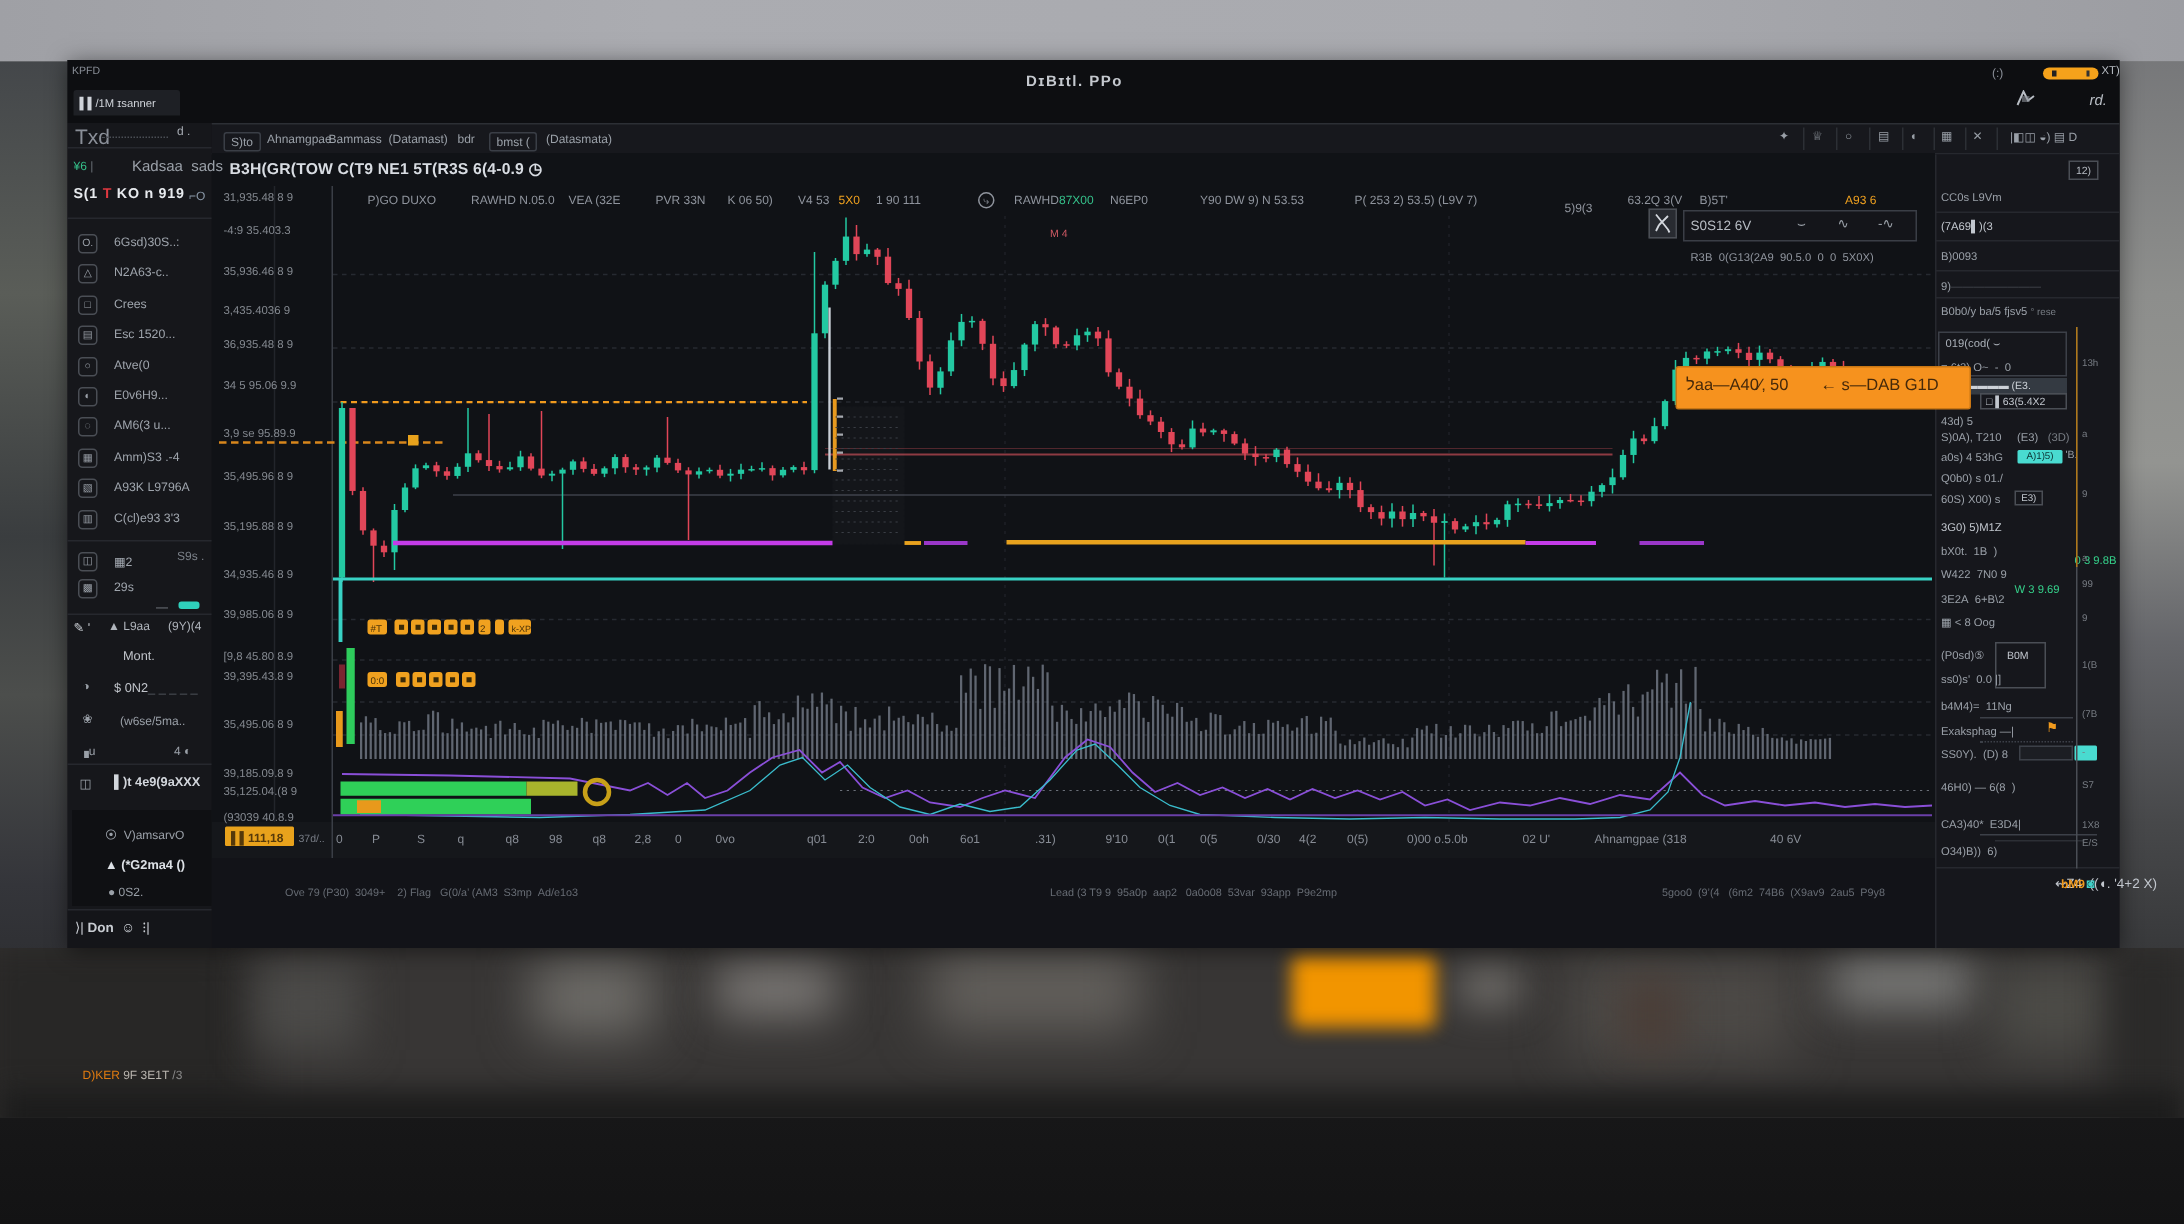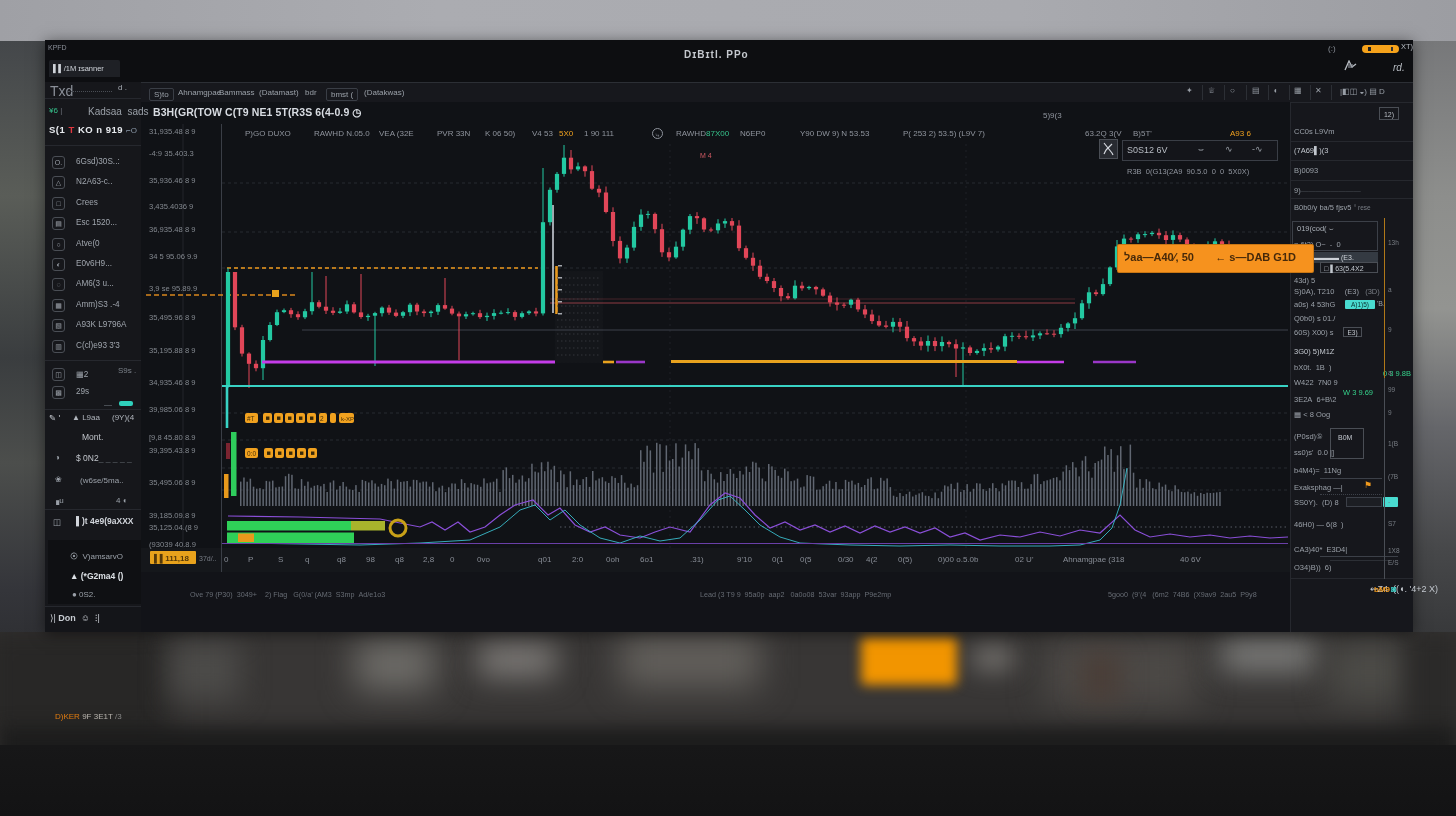--- a/index.html
+++ b/index.html
@@ -48,21 +48,21 @@
 <div style="position:absolute;left:1393px;top:62px;font-size:10px;font-style:italic;color:#b8bdc4">rd.</div>
 <div style="position:absolute;left:49px;top:60px;width:71px;height:17px;background:#1e2025;border-radius:2px 2px 0 0;font-size:7.5px;color:#d0d4da;line-height:17px;padding-left:4px;white-space:nowrap;overflow:hidden">▌▌/1M ɪѕаnner</div>
 
 <div style="position:absolute;left:141px;top:82px;width:1272px;height:21px;background:#17181d;border-bottom:1px solid #26282e;border-top:1px solid #2c2f35"></div>
 <div class="mi" style="left:149px;border:1px solid #3a3e46;border-radius:2px;padding:1px 4px">S)to</div>
 <div class="mi" style="left:178px">Ahnamgpae</div>
 <div class="mi" style="left:219px">Bammass</div>
 <div class="mi" style="left:259px">(Datamast)</div>
 <div class="mi" style="left:305px">bdr</div>
 <div class="mi" style="left:326px;border:1px solid #3a3e46;border-radius:2px;padding:1px 4px">bmst (</div>
-<div class="mi" style="left:364px">(Datakwas)</div>
+<div class="mi" style="left:364px">(Datasmata)</div>
 <div style="position:absolute;left:1186px;top:86px;font-size:8px;color:#999fa7">✦</div>
 <div style="position:absolute;left:1202px;top:85px;height:15px;border-left:1px solid #2c2f35"></div>
 <div style="position:absolute;left:1208px;top:86px;font-size:8px;color:#999fa7">♕</div>
 <div style="position:absolute;left:1224px;top:85px;height:15px;border-left:1px solid #2c2f35"></div>
 <div style="position:absolute;left:1230px;top:86px;font-size:8px;color:#999fa7">○</div>
 <div style="position:absolute;left:1246px;top:85px;height:15px;border-left:1px solid #2c2f35"></div>
 <div style="position:absolute;left:1252px;top:86px;font-size:8px;color:#999fa7">▤</div>
 <div style="position:absolute;left:1268px;top:85px;height:15px;border-left:1px solid #2c2f35"></div>
 <div style="position:absolute;left:1273px;top:86px;font-size:8px;color:#999fa7">◖</div>
 <div style="position:absolute;left:1289px;top:85px;height:15px;border-left:1px solid #2c2f35"></div>
@@ -819,21 +819,21 @@
 <div style="position:absolute;left:437px;top:129px;font-size:8px;color:#8f949d;white-space:nowrap">PVR 33N</div>
 <div style="position:absolute;left:485px;top:129px;font-size:8px;color:#8f949d;white-space:nowrap">K 06 50)</div>
 <div style="position:absolute;left:532px;top:129px;font-size:8px;color:#8f949d;white-space:nowrap">V4 53</div>
 <div style="position:absolute;left:559px;top:129px;font-size:8px;color:#f0a11f;white-space:nowrap">5X0</div>
 <div style="position:absolute;left:584px;top:129px;font-size:8px;color:#8f949d;white-space:nowrap">1 90 111</div>
 <div style="position:absolute;left:676px;top:129px;font-size:8px;color:#8f949d;white-space:nowrap">RAWHD</div>
 <div style="position:absolute;left:706px;top:129px;font-size:8px;color:#35c08a;white-space:nowrap">87X00</div>
 <div style="position:absolute;left:740px;top:129px;font-size:8px;color:#8f949d;white-space:nowrap">N6EP0</div>
 <div style="position:absolute;left:800px;top:129px;font-size:8px;color:#8f949d;white-space:nowrap">Y90 DW 9) N 53.53</div>
 <div style="position:absolute;left:903px;top:129px;font-size:8px;color:#8f949d;white-space:nowrap">P( 253 2) 53.5) (L9V 7)</div>
-<div style="position:absolute;left:1043px;top:111px;font-size:8px;color:#8f949d;white-space:nowrap">5)9(3</div>
+<div style="position:absolute;left:1043px;top:134px;font-size:8px;color:#8f949d;white-space:nowrap">5)9(3</div>
 <div style="position:absolute;left:1085px;top:129px;font-size:8px;color:#8f949d;white-space:nowrap">63.2Q 3(V</div>
 <div style="position:absolute;left:1133px;top:129px;font-size:8px;color:#8f949d;white-space:nowrap">B)5T'</div>
 <div style="position:absolute;left:1230px;top:129px;font-size:8px;color:#f0a11f;white-space:nowrap">A93 6</div>
 <div style="position:absolute;left:652px;top:128px;width:11px;height:11px;border:1px solid #8f949d;border-radius:50%;font-size:7px;color:#8f949d;text-align:center;line-height:11px">⤷</div>
 
 <div style="position:absolute;left:45px;top:82px;width:96px;height:550px;background:#16171b"></div>
 <div style="position:absolute;left:50px;top:83px;font-size:14px;color:#8a8f98">Txd</div>
 <div style="position:absolute;left:68px;top:91px;width:44px;border-top:1px dotted #4a4e55"></div>
 <div style="position:absolute;left:118px;top:83px;font-size:8px;color:#a8adb5">d .</div>
 <div style="position:absolute;left:45px;top:98px;width:96px;border-top:1px solid #26282e"></div>
@@ -986,13 +986,13 @@
     <path d="M4 3 L12 13 M12 4 L6 10 M6 10 L4 14 M12 13 L13 15" stroke="#d4d8de" stroke-width="1.2" fill="none"></path>
   </svg>
 <div style="position:absolute;left:1122px;top:140px;width:156px;height:21px;background:#14151a;border:1px solid #3a3e46"></div>
 <div style="position:absolute;left:1127px;top:145px;font-size:9px;color:#b8bdc4">S0S12 6V</div>
 <div style="position:absolute;left:1198px;top:144px;font-size:9px;color:#9aa0a8">⌣</div>
 <div style="position:absolute;left:1225px;top:144px;font-size:9px;color:#9aa0a8">∿</div>
 <div style="position:absolute;left:1252px;top:144px;font-size:9px;color:#9aa0a8">-∿</div>
 <div style="position:absolute;left:1127px;top:167px;font-size:7.5px;color:#8f949d">R3B&nbsp;&nbsp;0(G13(2A9&nbsp;&nbsp;90.5.0&nbsp;&nbsp;0&nbsp;&nbsp;0&nbsp;&nbsp;5X0X)</div>
 
 <div style="position:absolute;left:1118px;top:245px;width:195px;height:27px;background:#f6921e;border-radius:1px;box-shadow:0 0 0 1px #c87614"></div>
-<div style="position:absolute;left:1124px;top:251px;font-size:11px;font-weight:bold;color:#46290a">לaa—A40⁄‚ 50&nbsp;&nbsp;&nbsp;&nbsp;&nbsp;&nbsp;&nbsp;← s—DAB G1D</div>
+<div style="position:absolute;left:1124px;top:251px;font-size:11px;font-weight:normal;color:#46290a">לaa—A40⁄‚ 50&nbsp;&nbsp;&nbsp;&nbsp;&nbsp;&nbsp;&nbsp;← s—DAB G1D</div>
 
 </body></html>

